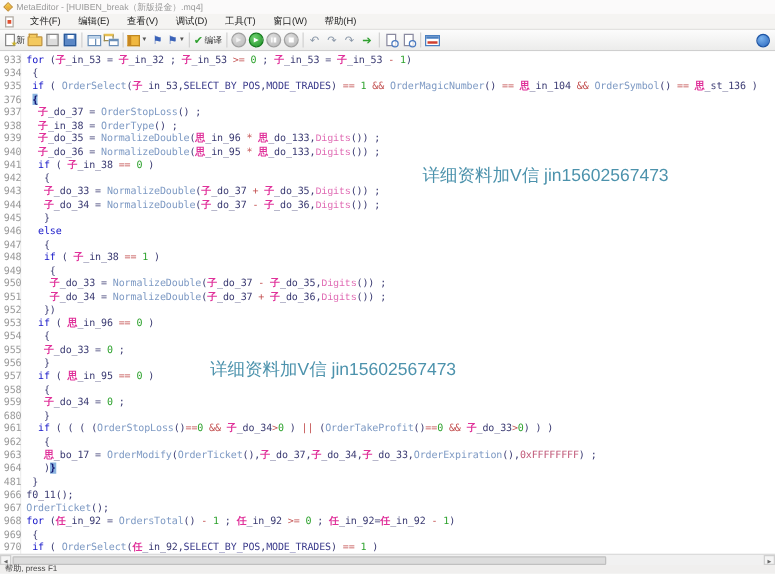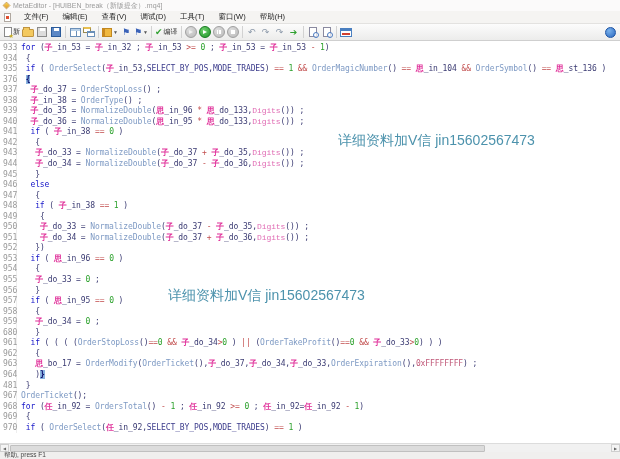--- a/index.html
+++ b/index.html
@@ -251,20 +251,21 @@
       <div class="code-line"><span class="gutter">956</span><span class="ltext"><span> </span><span> </span><span> </span><span>}</span></span></div>
       <div class="code-line"><span class="gutter">957</span><span class="ltext"><span> </span><span> </span><span class="tk-kw">if</span><span> </span><span>(</span><span> </span><span class="tk-cn">思</span><span>_</span><span>i</span><span>n</span><span>_</span><span>9</span><span>5</span><span> </span><span class="tk-op">==</span><span> </span><span class="tk-num">0</span><span> </span><span>)</span></span></div>
       <div class="code-line"><span class="gutter">958</span><span class="ltext"><span> </span><span> </span><span> </span><span>{</span></span></div>
       <div class="code-line"><span class="gutter">959</span><span class="ltext"><span> </span><span> </span><span> </span><span class="tk-cn">子</span><span>_</span><span>d</span><span>o</span><span>_</span><span>3</span><span>4</span><span> </span><span>=</span><span> </span><span class="tk-num">0</span><span> </span><span>;</span></span></div>
       <div class="code-line"><span class="gutter">680</span><span class="ltext"><span> </span><span> </span><span> </span><span>}</span></span></div>
       <div class="code-line"><span class="gutter">961</span><span class="ltext"><span> </span><span> </span><span class="tk-kw">if</span><span> </span><span>(</span><span> </span><span>(</span><span> </span><span>(</span><span> </span><span>(</span><span class="tk-fn">OrderStopLoss</span><span>(</span><span>)</span><span class="tk-op">==</span><span class="tk-num">0</span><span> </span><span class="tk-op">&amp;&amp;</span><span> </span><span class="tk-cn">子</span><span>_</span><span>d</span><span>o</span><span>_</span><span>3</span><span>4</span><span class="tk-op">&gt;</span><span class="tk-num">0</span><span> </span><span>)</span><span> </span><span class="tk-op">||</span><span> </span><span>(</span><span class="tk-fn">OrderTakeProfit</span><span>(</span><span>)</span><span class="tk-op">==</span><span class="tk-num">0</span><span> </span><span class="tk-op">&amp;&amp;</span><span> </span><span class="tk-cn">子</span><span>_</span><span>d</span><span>o</span><span>_</span><span>3</span><span>3</span><span class="tk-op">&gt;</span><span class="tk-num">0</span><span>)</span><span> </span><span>)</span><span> </span><span>)</span></span></div>
       <div class="code-line"><span class="gutter">962</span><span class="ltext"><span> </span><span> </span><span> </span><span>{</span></span></div>
       <div class="code-line"><span class="gutter">963</span><span class="ltext"><span> </span><span> </span><span> </span><span class="tk-cn">思</span><span>_</span><span>b</span><span>o</span><span>_</span><span>1</span><span>7</span><span> </span><span>=</span><span> </span><span class="tk-fn">OrderModify</span><span>(</span><span class="tk-fn">OrderTicket</span><span>(</span><span>)</span><span>,</span><span class="tk-cn">子</span><span>_</span><span>d</span><span>o</span><span>_</span><span>3</span><span>7</span><span>,</span><span class="tk-cn">子</span><span>_</span><span>d</span><span>o</span><span>_</span><span>3</span><span>4</span><span>,</span><span class="tk-cn">子</span><span>_</span><span>d</span><span>o</span><span>_</span><span>3</span><span>3</span><span>,</span><span class="tk-fn">OrderExpiration</span><span>(</span><span>)</span><span>,</span><span class="tk-hex">0xFFFFFFFF</span><span>)</span><span> </span><span>;</span></span></div>
       <div class="code-line"><span class="gutter">964</span><span class="ltext"><span> </span><span> </span><span> </span><span>)</span><span class="tk-hl">}</span></span></div>
       <div class="code-line"><span class="gutter">481</span><span class="ltext"><span> </span><span>}</span></span></div>
+      <div class="code-line"><span class="gutter">966</span><span class="ltext"><span>f</span><span>0</span><span>_</span><span>1</span><span>1</span><span>(</span><span>)</span><span>;</span></span></div>
       <div class="code-line"><span class="gutter">967</span><span class="ltext"><span class="tk-fn">OrderTicket</span><span>(</span><span>)</span><span>;</span></span></div>
       <div class="code-line"><span class="gutter">968</span><span class="ltext"><span class="tk-kw">for</span><span> </span><span>(</span><span class="tk-cn">任</span><span>_</span><span>i</span><span>n</span><span>_</span><span>9</span><span>2</span><span> </span><span>=</span><span> </span><span class="tk-fn">OrdersTotal</span><span>(</span><span>)</span><span> </span><span class="tk-op">-</span><span> </span><span class="tk-num">1</span><span> </span><span>;</span><span> </span><span class="tk-cn">任</span><span>_</span><span>i</span><span>n</span><span>_</span><span>9</span><span>2</span><span> </span><span class="tk-op">&gt;=</span><span> </span><span class="tk-num">0</span><span> </span><span>;</span><span> </span><span class="tk-cn">任</span><span>_</span><span>i</span><span>n</span><span>_</span><span>9</span><span>2</span><span>=</span><span class="tk-cn">任</span><span>_</span><span>i</span><span>n</span><span>_</span><span>9</span><span>2</span><span> </span><span class="tk-op">-</span><span> </span><span class="tk-num">1</span><span>)</span></span></div>
       <div class="code-line"><span class="gutter">969</span><span class="ltext"><span> </span><span>{</span></span></div>
       <div class="code-line"><span class="gutter">970</span><span class="ltext"><span> </span><span class="tk-kw">if</span><span> </span><span>(</span><span> </span><span class="tk-fn">OrderSelect</span><span>(</span><span class="tk-cn">任</span><span>_</span><span>i</span><span>n</span><span>_</span><span>9</span><span>2</span><span>,</span><span class="tk-const">SELECT_BY_POS</span><span>,</span><span class="tk-const">MODE_TRADES</span><span>)</span><span> </span><span class="tk-op">==</span><span> </span><span class="tk-num">1</span><span> </span><span>)</span></span></div>
     </div>
   <div class="wm wm1">详细资料加V信 jin15602567473</div>
   <div class="wm wm2">详细资料加V信 jin15602567473</div>
 </div>
 
 <div class="hscroll">

